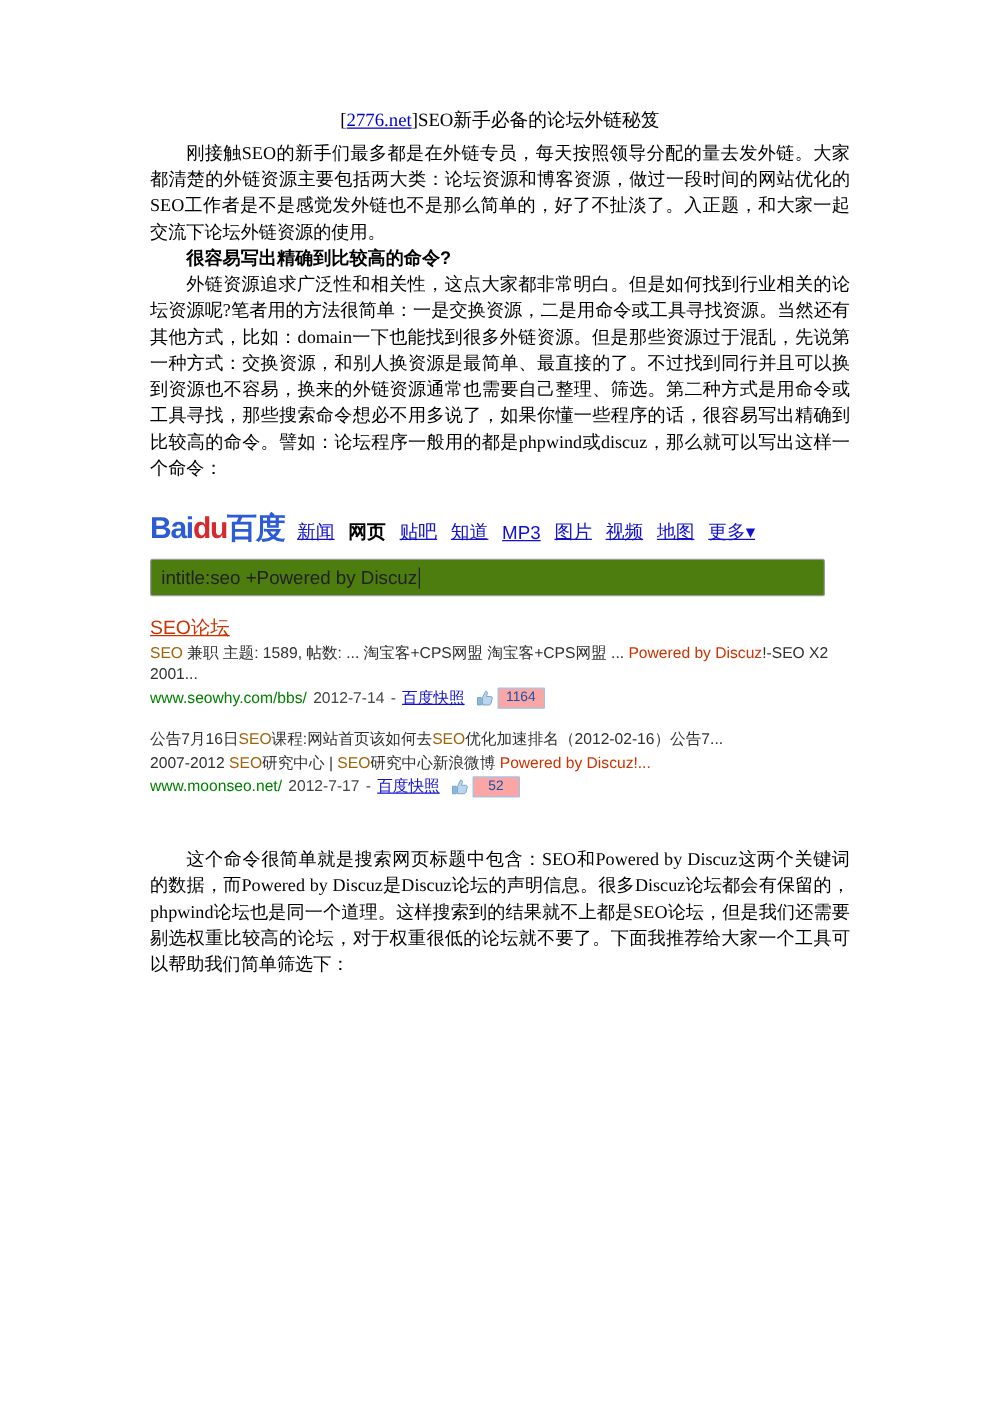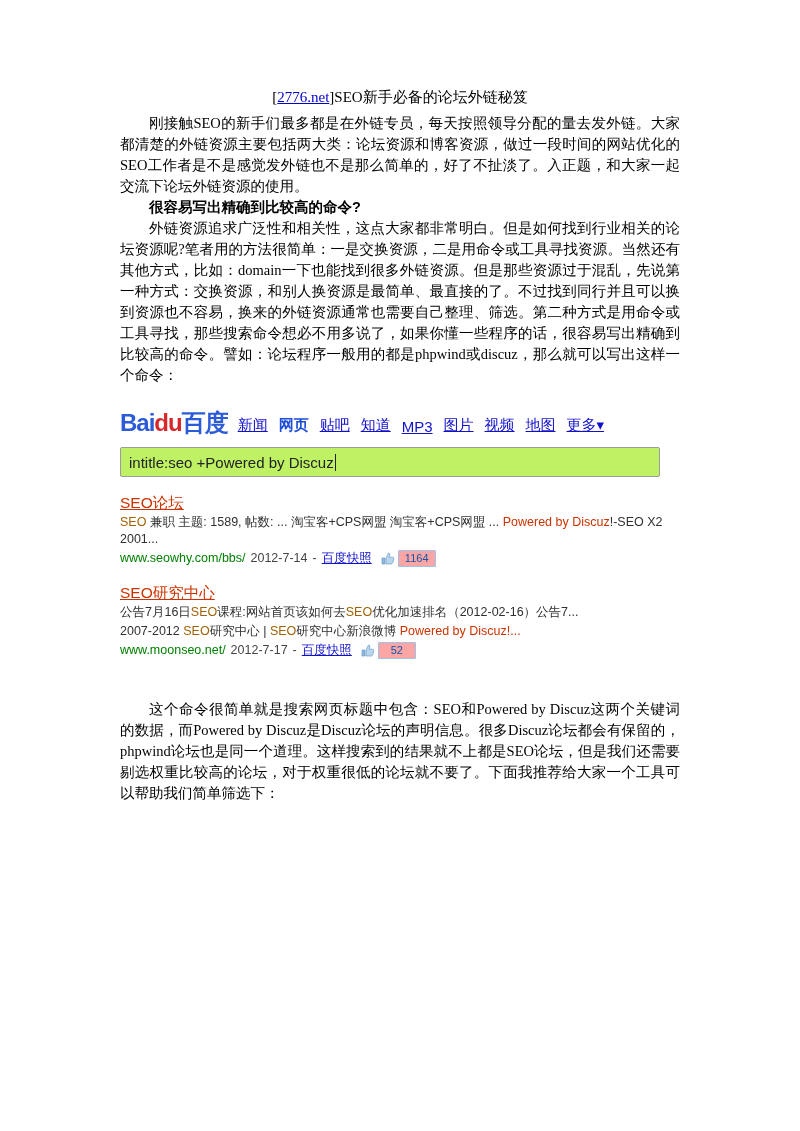--- a/index.html
+++ b/index.html
@@ -82,21 +82,21 @@
     font-family: "Liberation Sans", sans-serif;
     font-size: 15px;
   }
   .nav span {
     color: #1111cc;
     text-decoration: underline;
     white-space: nowrap;
     cursor: pointer;
   }
   .nav span.active {
-    color: #1d4ed8;
+    color: #000000;
     font-weight: bold;
     text-decoration: none;
   }
   .nav span.more {
     color: #1111cc;
     text-decoration: underline;
   }
   .search-row {
     margin-top: 9px;
     display: flex;
@@ -104,21 +104,21 @@
   }
   .search-box {
     width: 540px;
     height: 30px;
     border: 1px solid #9b9b9b;
     border-radius: 2px;
     box-sizing: border-box;
     display: flex;
     align-items: center;
     padding: 0 8px;
-    background: #bef264;
+    background: #4d7c0f;
     font-family: "Liberation Sans", sans-serif;
     font-size: 15px;
     color: #222;
     position: relative;
   }
   .search-box .caret {
     display: inline-block;
     width: 1px;
     height: 17px;
     background: #222;
@@ -249,21 +249,20 @@
                 <path d="M1 6h3v6H1z" fill="#8fb8dd" stroke="#6f9cc4" stroke-width="0.7"></path>
                 <path d="M5 6l2.5-5c1.3 0 1.6 1 1.3 2l-.6 2.2h3.4c.9 0 1.4.7 1.2 1.5l-1 3.8c-.2.8-.8 1.5-1.7 1.5H5z" fill="#b9d6ee" stroke="#6f9cc4" stroke-width="0.7"></path>
               </svg>
             </span>
             <span class="count-pill">1164</span>
           </span>
         </div>
       </div>
 
       <div class="result">
-        <div class="result-title">SEO研究中心</div>
         <div class="result-snippet">
           <span>公告7月16日</span><span class="kw">SEO</span><span>课程:网站首页该如何去</span><span class="kw">SEO</span><span>优化加速排名（2012-02-16）公告7...</span>
         </div>
         <div class="result-snippet">
           <span>2007-2012 </span><span class="kw">SEO</span><span>研究中心 | </span><span class="kw">SEO</span><span>研究中心新浪微博 </span><span class="pw">Powered by Discuz!...</span>
         </div>
         <div class="result-meta">
           <span class="url">www.moonseo.net/</span>
           <span class="date">2012-7-17</span>
           <span class="sep">-</span>

